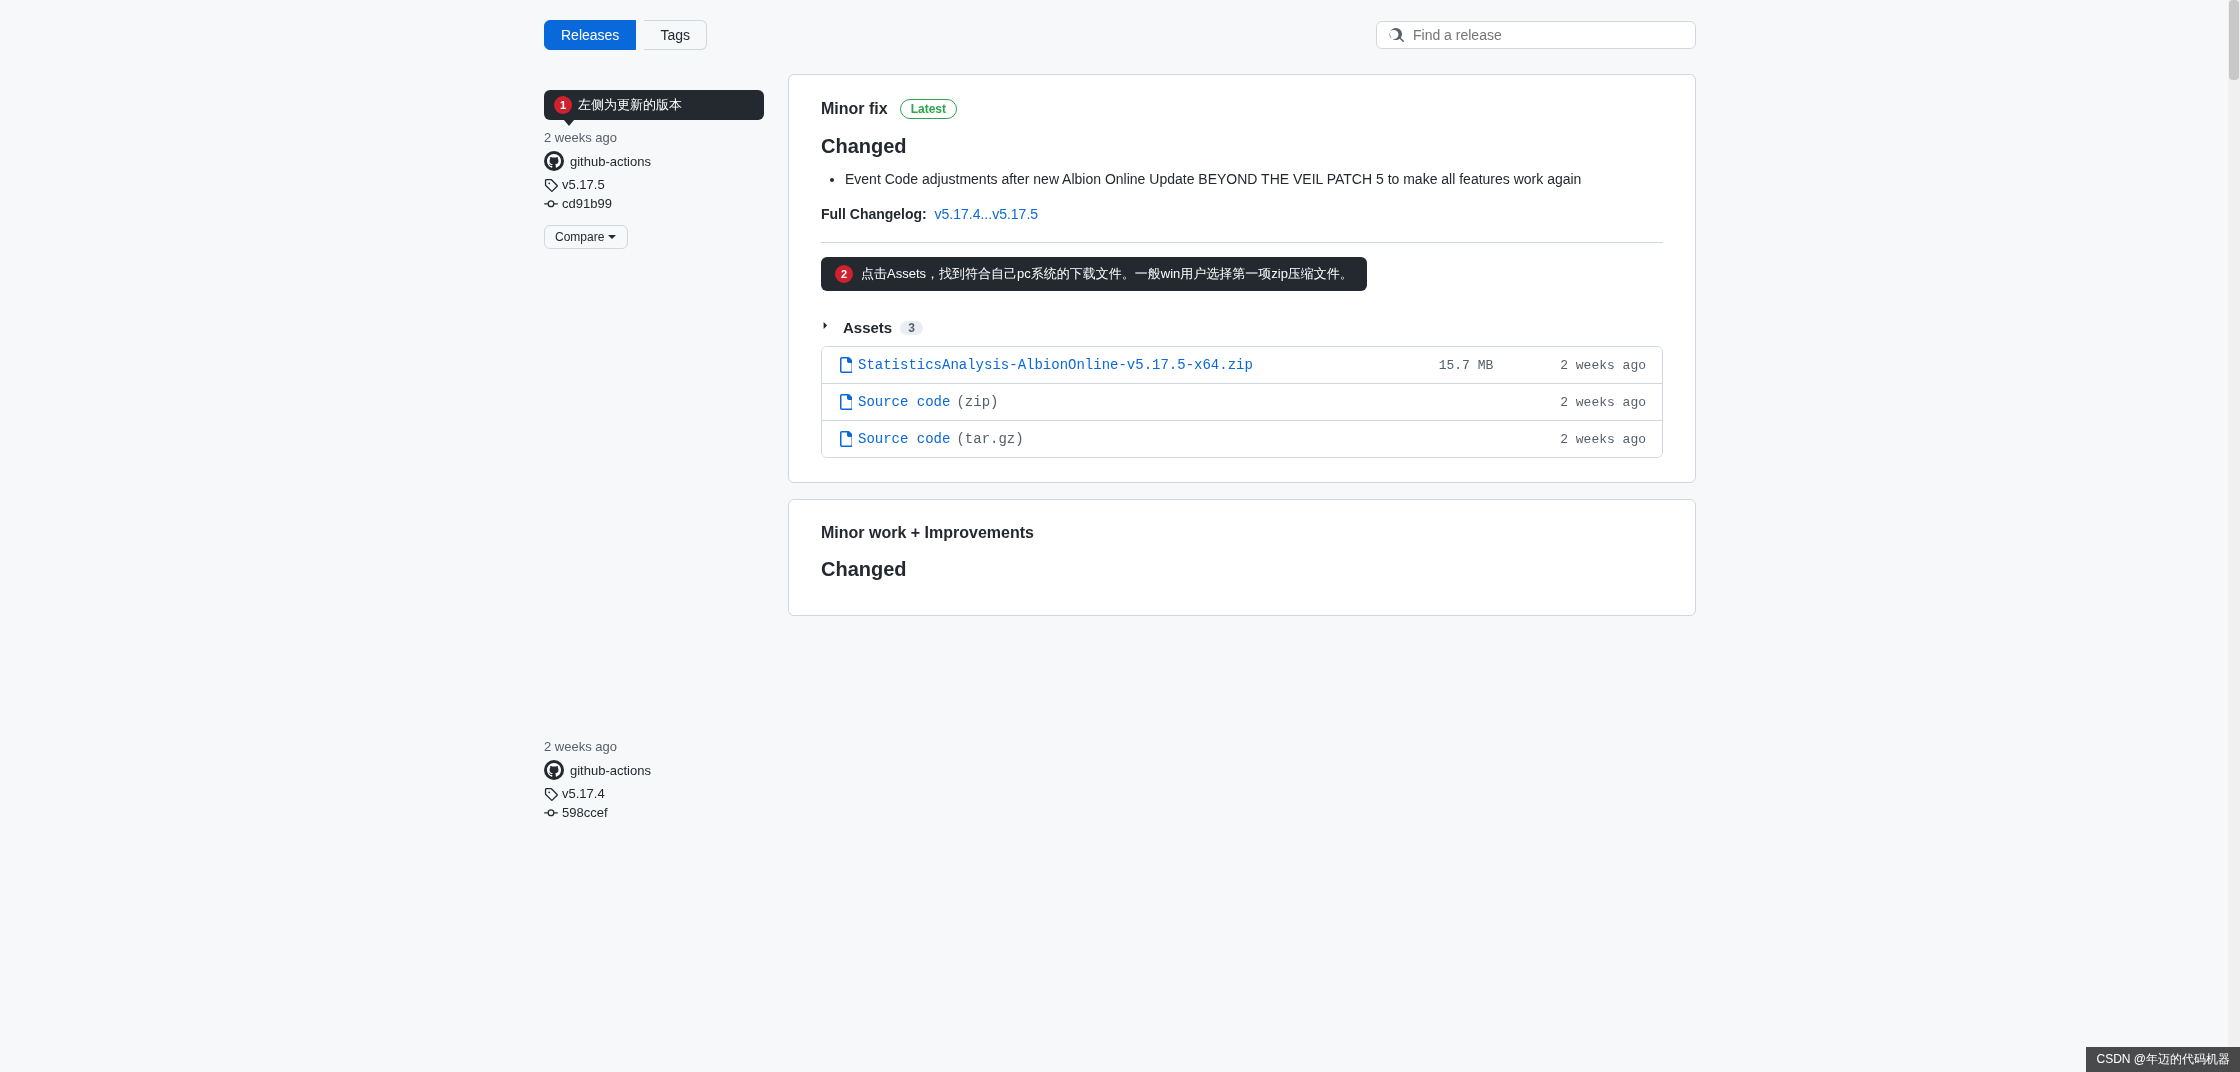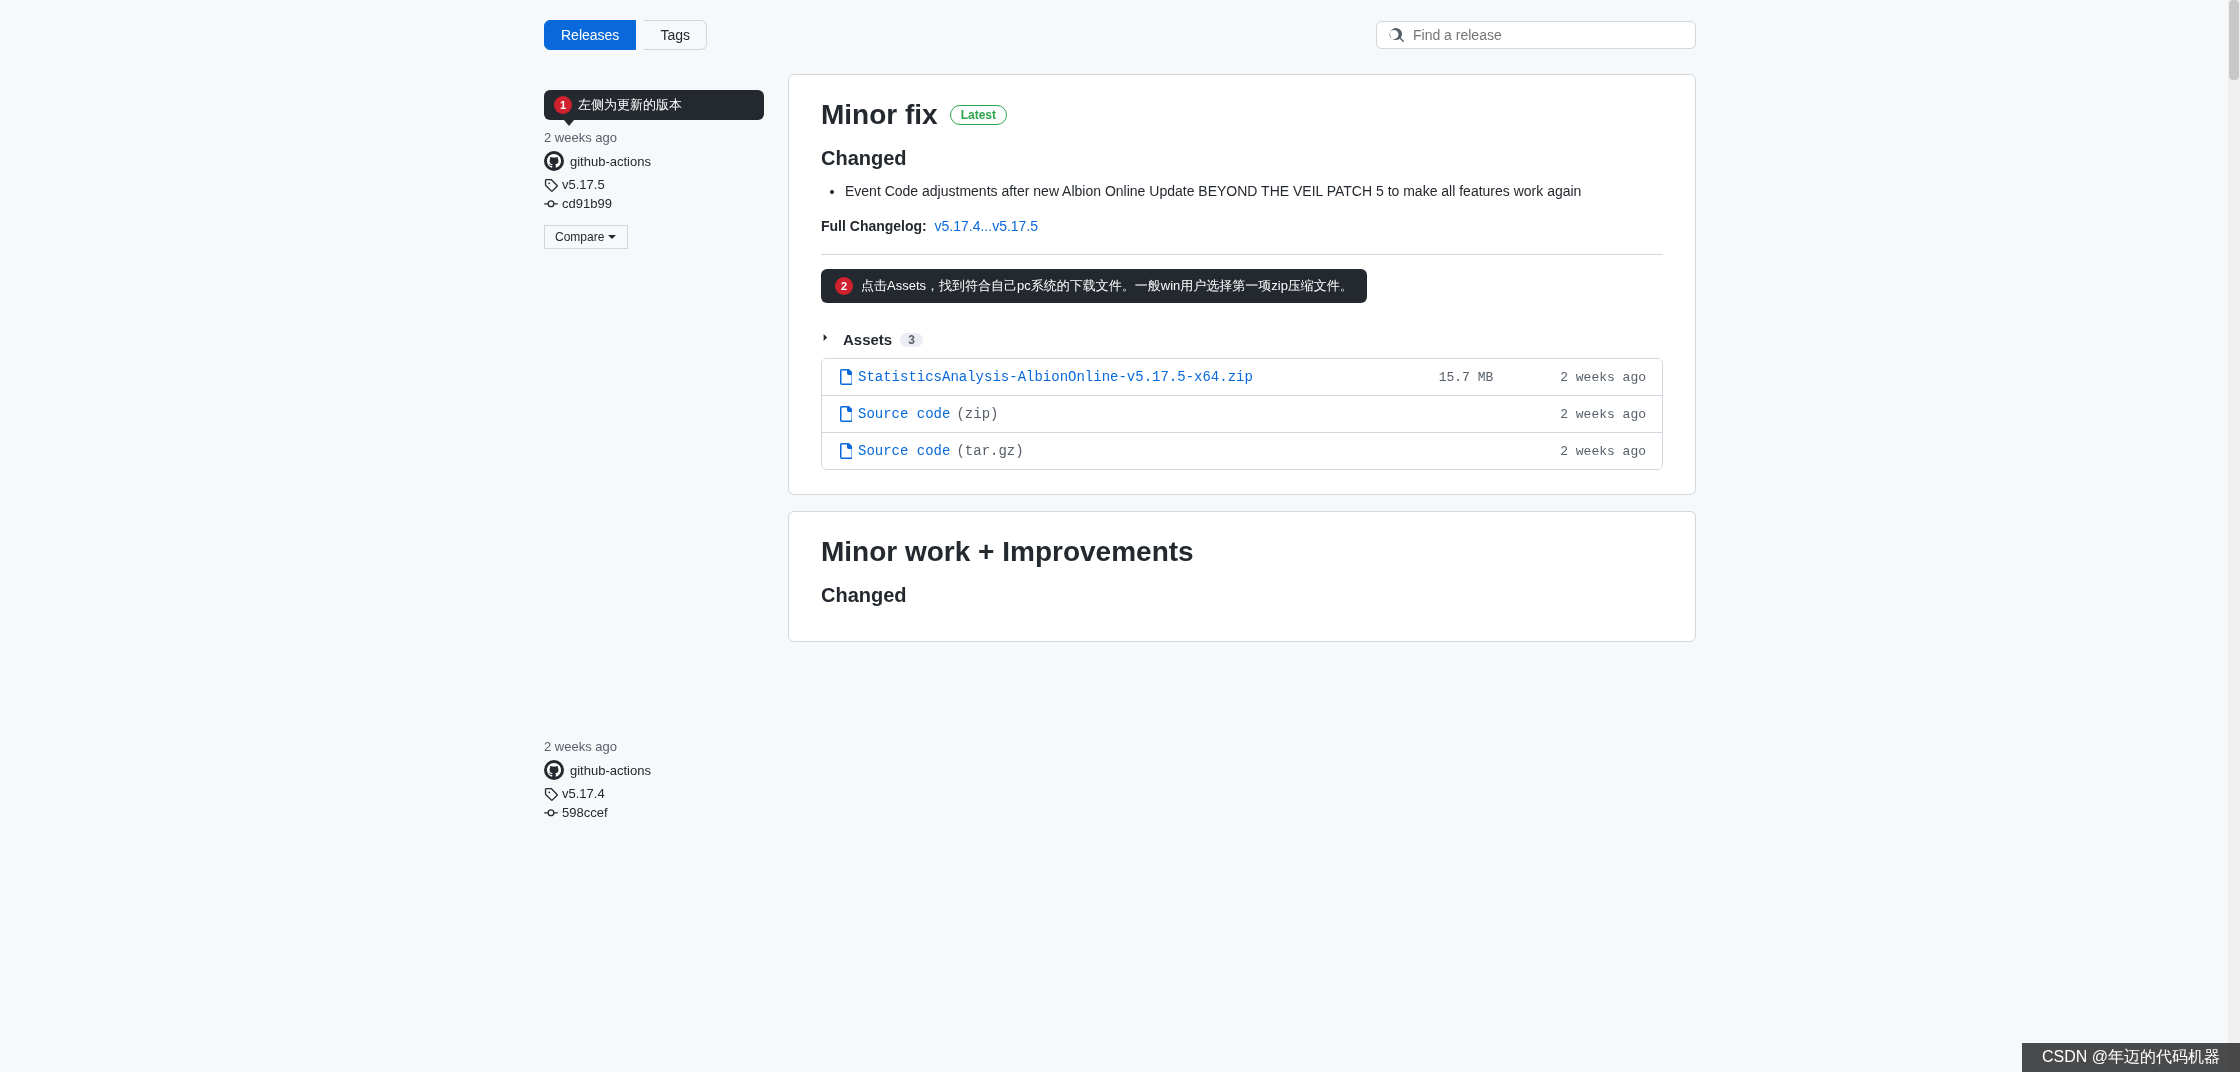--- a/index.html
+++ b/index.html
@@ -156,21 +156,21 @@
       gap: 4px;
       font-size: 13px;
       color: #24292f;
       margin-bottom: 10px;
     }
     .compare-btn {
       display: inline-flex;
       align-items: center;
       gap: 3px;
       border: 1px solid #d0d7de;
-      border-radius: 0;
+      border-radius: 6px;
       padding: 4px 10px;
       font-size: 12px;
       background: #f6f8fa;
       cursor: pointer;
       color: #24292f;
       margin-top: 4px;
     }
 
     
     .releases-list {
@@ -185,21 +185,21 @@
       border-radius: 6px;
       padding: 24px 32px;
     }
     .release-title-row {
       display: flex;
       align-items: center;
       gap: 12px;
       margin-bottom: 16px;
     }
     .release-title {
-      font-size: 28px;
+      font-size: 16px;
       font-weight: 600;
       color: #24292f;
     }
     .latest-badge {
       border: 1.5px solid #2da44e;
       color: #2da44e;
       border-radius: 10px;
       padding: 2px 10px;
       font-size: 12px;
       font-weight: 600;
@@ -312,22 +312,22 @@
       padding: 24px 32px;
     }
 
     
     .csdn-bar {
       position: fixed;
       bottom: 0;
       right: 0;
       background: rgba(0,0,0,0.7);
       color: #fff;
-      font-size: 16px;
-      padding: 4px 20px;
+      font-size: 12px;
+      padding: 4px 10px;
     }
     
     .scrollbar-track {
       position: fixed;
       right: 0;
       top: 0;
       width: 12px;
       height: 100vh;
       background: #f0f0f0;
     }

